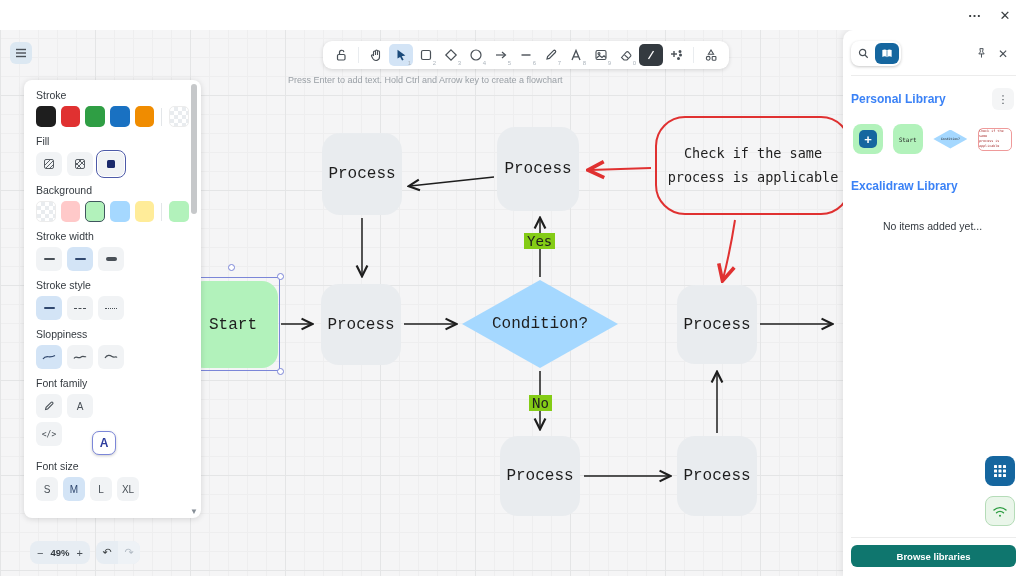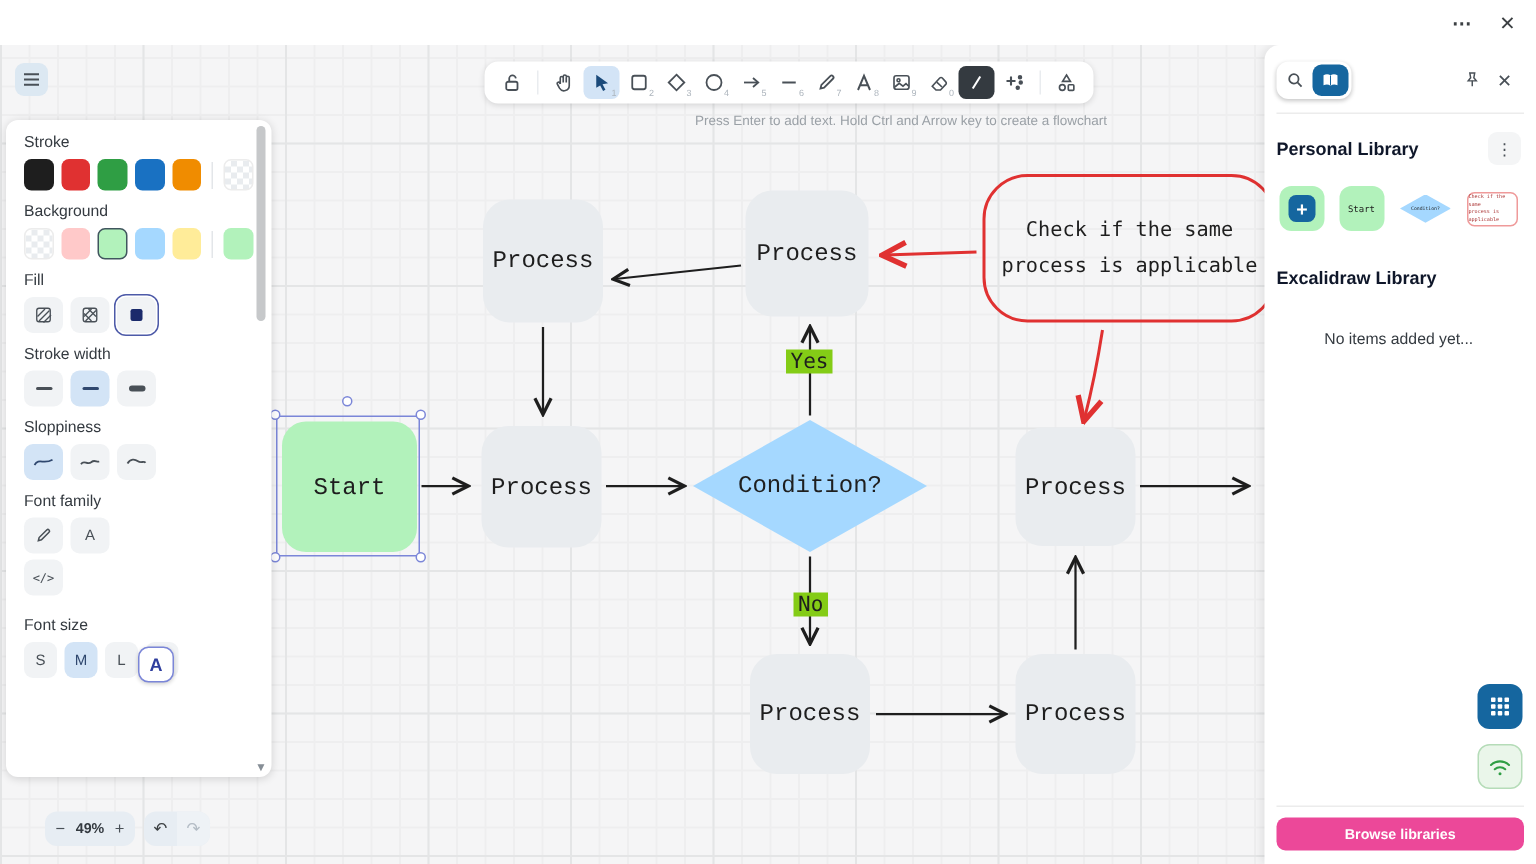--- a/index.html
+++ b/index.html
@@ -29,28 +29,28 @@
     display:flex; align-items:center; gap:1px; padding:0 6px;
     background:#fff; border-radius:9px; box-shadow:0 1px 4px rgba(0,0,0,.14); }
   .tbtn { width:24px; height:22px; border-radius:5px; position:relative;
     display:flex; align-items:center; justify-content:center; color:#495057; }
   .tbtn.active { background:#d3e4f6; color:#1b4a7a; }
   .tbtn.darkbtn { background:#343a40; color:#fff; }
   .tnum { position:absolute; bottom:0; right:2px; font-size:6px; color:#adb5bd; }
   .tdiv { width:1px; height:16px; background:#e9ecef; margin:0 4px; }
   .tbtn svg { display:block; }
 
-  .hint { position:absolute; left:288px; top:75px; width:450px; text-align:right;
+  .hint { position:absolute; left:288px; top:75px; width:450px; text-align:left;
     font-size:9px; color:#9aa0a6; z-index:3; }
 
   .hamburger { position:absolute; left:10px; top:42px; width:22px; height:22px; border-radius:6px;
     background:#dce8f2; z-index:4; display:flex; align-items:center; justify-content:center; }
 
   
-  .props { position:absolute; left:4px; top:80px; width:177px; height:438px; z-index:4;
+  .props { position:absolute; left:24px; top:80px; width:177px; height:438px; z-index:4;
     background:#fff; border-radius:8px; box-shadow:0 1px 6px rgba(0,0,0,.14);
     padding:9px 12px; }
   .sec { margin-bottom:8px; }
   .sec-label { font-size:10.5px; color:#343a40; margin-bottom:5px; }
   .row { display:flex; align-items:center; gap:5px; }
   .swatch { width:21px; height:21px; border-radius:5px; }
   .swatch.selected { border:1px solid #40565e; }
   .checker { background-image:repeating-conic-gradient(#e9ecef 0 25%, #ffffff 0 50%);
     background-size:8px 8px; border:1px solid #ececec; }
   .sw-sep { width:1px; height:18px; background:#e3e6e9; margin:0 2px; }
@@ -109,21 +109,21 @@
   .search-pill { display:flex; align-items:center; gap:2px; background:#fff; border-radius:8px;
     box-shadow:0 1px 3px rgba(0,0,0,.22); padding:2px; }
   .search-btn { width:20px; height:20px; display:flex; align-items:center; justify-content:center; color:#495057; }
   .book-btn { width:24px; height:21px; background:#15669f; border-radius:6px;
     display:flex; align-items:center; justify-content:center; }
   .lib-head-spacer { flex:1; }
   .icon-btn { width:22px; height:22px; display:flex; align-items:center; justify-content:center; color:#495057; font-size:12px; }
   .lib-divider { height:1px; background:#ececec; margin:0 8px; }
   .lib-section { padding:12px 10px 0 8px; }
   .lib-title-row { display:flex; align-items:center; justify-content:space-between; }
-  .lib-title { font-size:12px; font-weight:bold; color:#0f172a; }
+  .lib-title { font-size:12px; font-weight:bold; color:#3b82f6; }
   .kebab { width:22px; height:22px; border-radius:6px; background:#f4f5f6;
     display:flex; align-items:center; justify-content:center; color:#495057; font-size:11px; }
   .lib-items { display:flex; align-items:center; justify-content:space-between; margin:14px 2px 0 2px; }
   .thumb-green { width:30px; height:30px; background:#b2f2bb; border-radius:8px;
     display:flex; align-items:center; justify-content:center; }
   .thumb-plus { width:18px; height:18px; background:#15669f; border-radius:5px; color:#fff;
     display:flex; align-items:center; justify-content:center; font-size:13px; font-weight:bold; }
   .thumb-start-label { font-family:"DejaVu Sans Mono", monospace; font-size:6px; color:#1e1e1e; }
   .thumb-diamond-wrap { width:36px; height:30px; display:flex; align-items:center; justify-content:center; }
   .thumb-diamond { width:34px; height:19px; background:#a5d8ff;
@@ -133,21 +133,21 @@
   .thumb-note { width:34px; height:23px; background:#fff; border:1px solid #ef9a9a; border-radius:5px;
     display:flex; flex-direction:column; align-items:center; justify-content:center;
     font-family:"DejaVu Sans Mono", monospace; font-size:3.4px; color:#a33; line-height:1.5; }
   .lib-empty { text-align:center; font-size:10.5px; color:#343a40; margin-top:26px; }
   .fab { position:absolute; right:9px; width:30px; height:30px; border-radius:8px;
     display:flex; align-items:center; justify-content:center; }
   .fab-grid { top:426px; background:#15669f; }
   .fab-wifi { top:466px; background:#eaf6ea; border:1px solid #b5dcb8; }
   .lib-foot-divider { position:absolute; left:8px; right:8px; bottom:38px; height:1px; background:#ececec; }
   .browse-btn { position:absolute; left:8px; right:8px; bottom:9px; height:22px;
-    background:#ec4899; border-radius:6px; border:none; color:#fff;
+    background:#0f766e; border-radius:6px; border:none; color:#fff;
     display:flex; align-items:center; justify-content:center; font-size:9.5px; font-weight:bold; }
 </style>
 </head>
 <body>
 
 <div class="canvas"></div>
 
 <div class="node start-node" style="left:188px;top:281px;width:90px;height:87px;">Start</div>
 <div class="node proc" style="left:321px;top:284px;width:80px;height:81px;">Process</div>
 <div class="node proc" style="left:322px;top:133px;width:80px;height:82px;">Process</div>
@@ -324,64 +324,78 @@
       <div class="swatch" style="background-color: rgb(30, 30, 30);"></div>
       <div class="swatch" style="background-color: rgb(224, 49, 49);"></div>
       <div class="swatch" style="background-color: rgb(47, 158, 68);"></div>
       <div class="swatch" style="background-color: rgb(25, 113, 194);"></div>
       <div class="swatch" style="background-color: rgb(240, 140, 0);"></div>
       <div class="sw-sep"></div>
       <div class="swatch checker"></div>
     </div>
   </div>
   <div class="sec">
+    <div class="sec-label">Fill</div>
+    <div class="row">
+      <div class="obtn">
+        <svg width="12" height="12" viewBox="0 0 12 12" fill="none" stroke="currentColor" stroke-width="0.9">
+            <rect x="1.5" y="1.5" width="9" height="9" rx="1.5"></rect>
+            <path d="M2,7 L7,2 M3,10 L10,3 M6,11 L11,6"></path>
+          </svg>
+      </div>
+      <div class="obtn">
+        <svg width="12" height="12" viewBox="0 0 12 12" fill="none" stroke="currentColor" stroke-width="0.9">
+            <rect x="1.5" y="1.5" width="9" height="9" rx="1.5"></rect>
+            <path d="M2,7 L7,2 M3,10 L10,3 M5,2 L10,7 M2,5 L7,10"></path>
+          </svg>
+      </div>
+      <div class="obtn ring">
+        <svg width="12" height="12" viewBox="0 0 12 12">
+            <rect x="2" y="2" width="8" height="8" rx="1.5" fill="#1b2a6b"></rect>
+          </svg>
+      </div>
+    </div>
+  </div>
+  <div class="sec">
     <div class="sec-label">Background</div>
     <div class="row">
       <div class="swatch checker"></div>
       <div class="swatch" style="background-color: rgb(255, 201, 201);"></div>
       <div class="swatch selected" style="background-color: rgb(178, 242, 187);"></div>
       <div class="swatch" style="background-color: rgb(165, 216, 255);"></div>
       <div class="swatch" style="background-color: rgb(255, 236, 153);"></div>
       <div class="sw-sep"></div>
       <div class="swatch" style="background-color: rgb(178, 242, 187);"></div>
     </div>
   </div>
   <div class="sec">
-    <div class="sec-label">Fill</div>
-    <div class="row">
-      <div class="obtn">
-        <svg width="12" height="12" viewBox="0 0 12 12" fill="none" stroke="currentColor" stroke-width="0.9">
-            <rect x="1.5" y="1.5" width="9" height="9" rx="1.5"></rect>
-            <path d="M2,7 L7,2 M3,10 L10,3 M6,11 L11,6"></path>
-          </svg>
-      </div>
-      <div class="obtn">
-        <svg width="12" height="12" viewBox="0 0 12 12" fill="none" stroke="currentColor" stroke-width="0.9">
-            <rect x="1.5" y="1.5" width="9" height="9" rx="1.5"></rect>
-            <path d="M2,7 L7,2 M3,10 L10,3 M5,2 L10,7 M2,5 L7,10"></path>
-          </svg>
-      </div>
-      <div class="obtn ring">
-        <svg width="12" height="12" viewBox="0 0 12 12">
-            <rect x="2" y="2" width="8" height="8" rx="1.5" fill="#1b2a6b"></rect>
-          </svg>
-      </div>
-    </div>
-  </div>
-  <div class="sec">
     <div class="sec-label">Stroke width</div>
     <div class="row">
       <div class="obtn">
           <div class="wline" style="width:11px;height:1.5px;"></div>
         </div>
       <div class="obtn sel">
           <div class="wline" style="width:11px;height:2.5px;"></div>
         </div>
       <div class="obtn">
           <div class="wline" style="width:11px;height:3.5px;"></div>
+        </div>
+    </div>
+  </div>
+  <div class="sec">
+    <div class="sec-label">Stroke style</div>
+    <div class="row">
+      <div class="obtn sel">
+          <div class="wline" style="width:11px;height:1.8px;"></div>
+        </div>
+      <div class="obtn">
+          <div class="dash"></div>
+        </div>
+      <div class="obtn">
+          <div class="dots"></div>
         </div>
     </div>
   </div>
   <div class="sec">
     <div class="sec-label">Sloppiness</div>
     <div class="row">
       <div class="obtn sel">
         <svg width="14" height="8" viewBox="0 0 14 8" fill="none" stroke="currentColor" stroke-width="1.2">
             <path d="M1,6 C4,1 7,6 13,2.5"></path>
           </svg>

